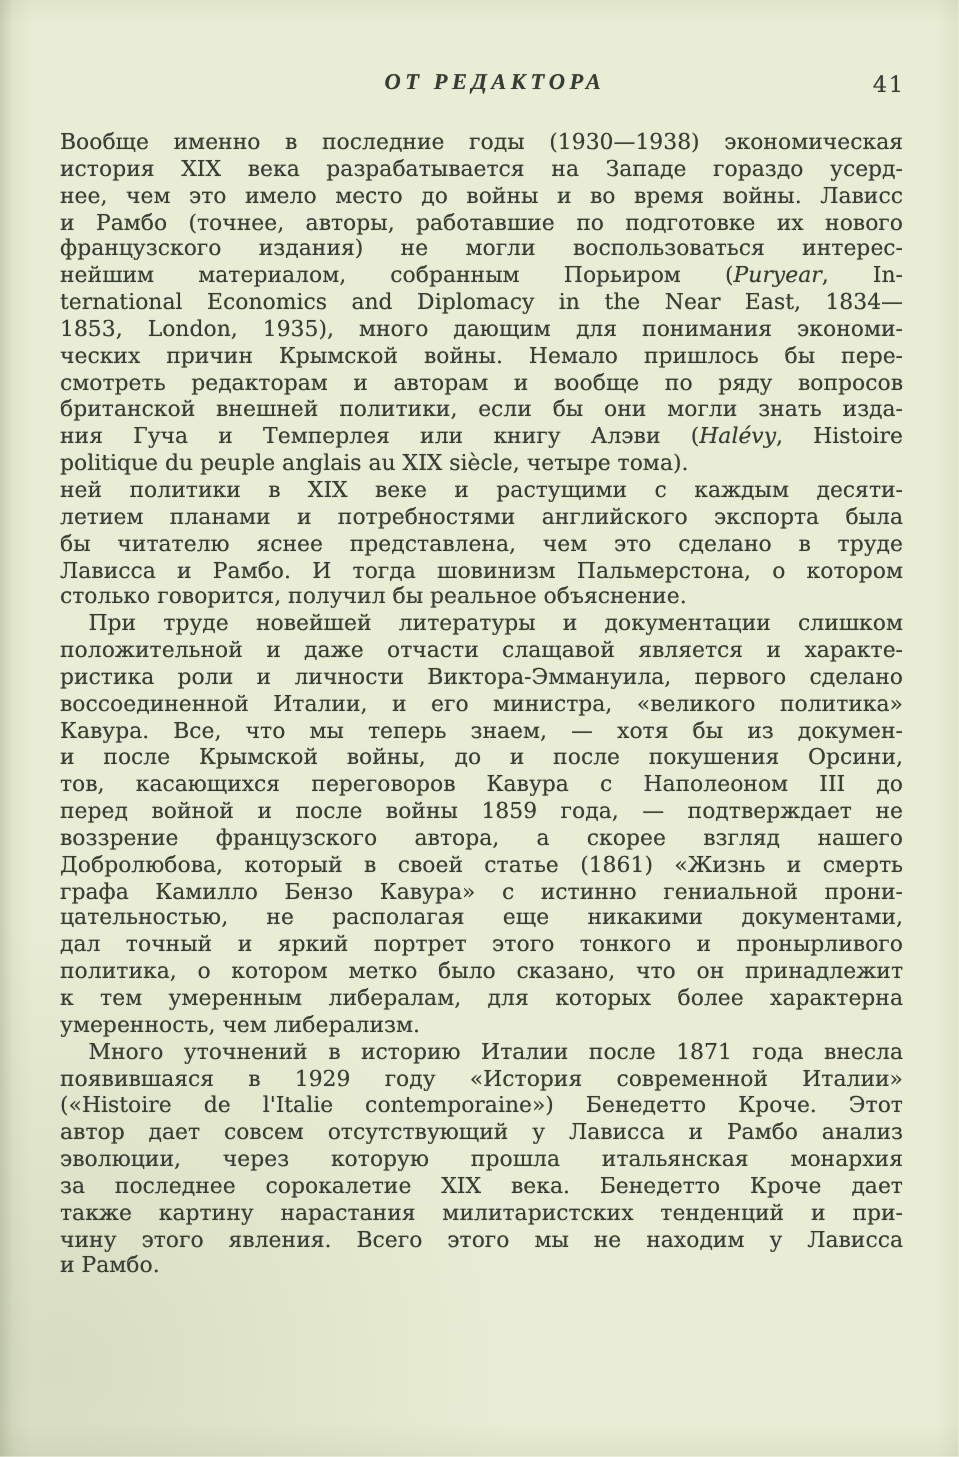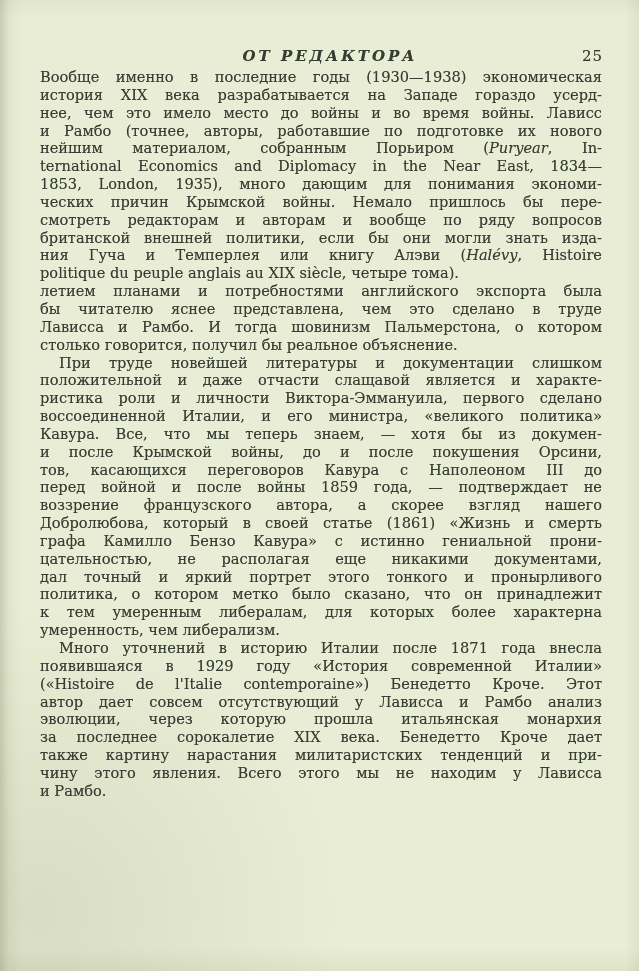--- a/index.html
+++ b/index.html
@@ -24,63 +24,66 @@
     position: absolute;
     top: 47px; left: 40px; width: 562px;
     text-align: center;
     font-style: italic;
     font-weight: bold;
     font-size: 15px;
     letter-spacing: 3px;
     padding-left: 18px;
     box-sizing: border-box;
     text-shadow: 0 0 0.5px rgba(54,61,51,0.55);
+    font-family: Liberation Serif, serif;
   }
   .page-number {
     position: absolute;
     top: 47px; right: 36px;
     font-size: 15px;
     letter-spacing: 1px;
     text-shadow: 0 0 0.5px rgba(54,61,51,0.55);
   }
   .text-block {
     position: absolute;
-    top: 68px; left: 40px; width: 562px;
+    top: 86px; left: 40px; width: 562px;
     font-size: 14.6px;
     line-height: 17.85px;
     text-shadow: 0 0 0.6px rgba(54,61,51,0.5);
   }
   .line {
     text-align: justify;
     text-align-last: justify;
     min-height: 17.85px;
   }
   .line.para-end { text-align-last: left; }
   .line.indent { text-indent: 19px; }
   .line i { font-style: italic; }
 </style>
 </head>
 <body>
 
 <div class="page">
   <div class="running-head">ОТ РЕДАКТОРА</div>
-  <div class="page-number">25</div>
+  <div class="page-number">41</div>
   <div class="text-block">
       <div class="line">Вообще именно в последние годы (1930—1938) экономическая</div>
       <div class="line">история XIX века разрабатывается на Западе гораздо усерд-</div>
       <div class="line">нее, чем это имело место до войны и во время войны. Лависс</div>
       <div class="line">и Рамбо (точнее, авторы, работавшие по подготовке их нового</div>
+      <div class="line">французского издания) не могли воспользоваться интерес-</div>
       <div class="line">нейшим материалом, собранным Порьиром (<i>Puryear</i>, In-</div>
       <div class="line">ternational Economics and Diplomacy in the Near East, 1834—</div>
       <div class="line">1853, London, 1935), много дающим для понимания экономи-</div>
       <div class="line">ческих причин Крымской войны. Немало пришлось бы пере-</div>
       <div class="line">смотреть редакторам и авторам и вообще по ряду вопросов</div>
       <div class="line">британской внешней политики, если бы они могли знать изда-</div>
       <div class="line">ния Гуча и Темперлея или книгу Алэви (<i>Halévy</i>, Histoire</div>
       <div class="line para-end">politique du peuple anglais au XIX siècle, четыре тома).</div>
+      <div class="line">ней политики в XIX веке и растущими с каждым десяти-</div>
       <div class="line">летием планами и потребностями английского экспорта была</div>
       <div class="line">бы читателю яснее представлена, чем это сделано в труде</div>
       <div class="line">Лависса и Рамбо. И тогда шовинизм Пальмерстона, о котором</div>
       <div class="line para-end">столько говорится, получил бы реальное объяснение.</div>
       <div class="line indent">При труде новейшей литературы и документации слишком</div>
       <div class="line">положительной и даже отчасти слащавой является и характе-</div>
       <div class="line">ристика роли и личности Виктора-Эммануила, первого сделано</div>
       <div class="line">воссоединенной Италии, и его министра, «великого политика»</div>
       <div class="line">Кавура. Все, что мы теперь знаем, — хотя бы из докумен-</div>
       <div class="line">и после Крымской войны, до и после покушения Орсини,</div>

